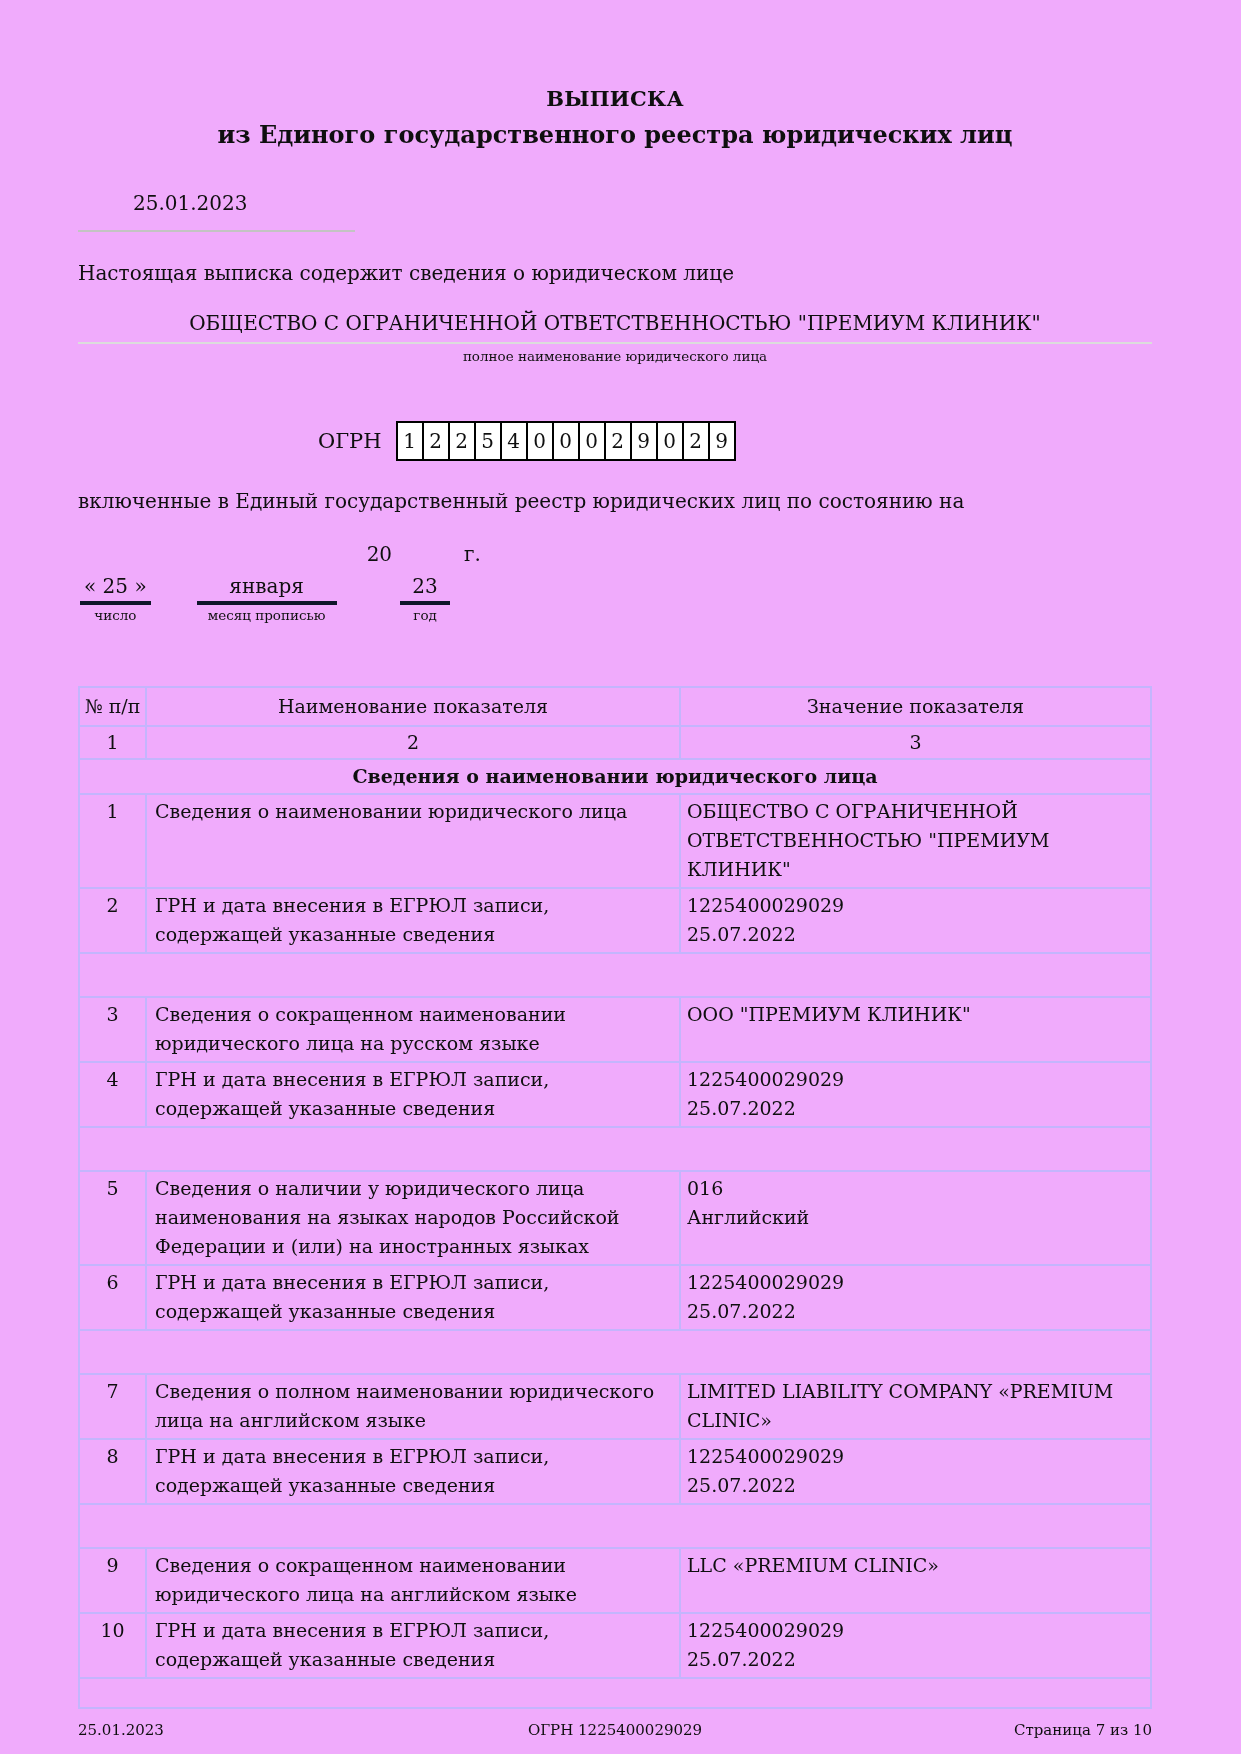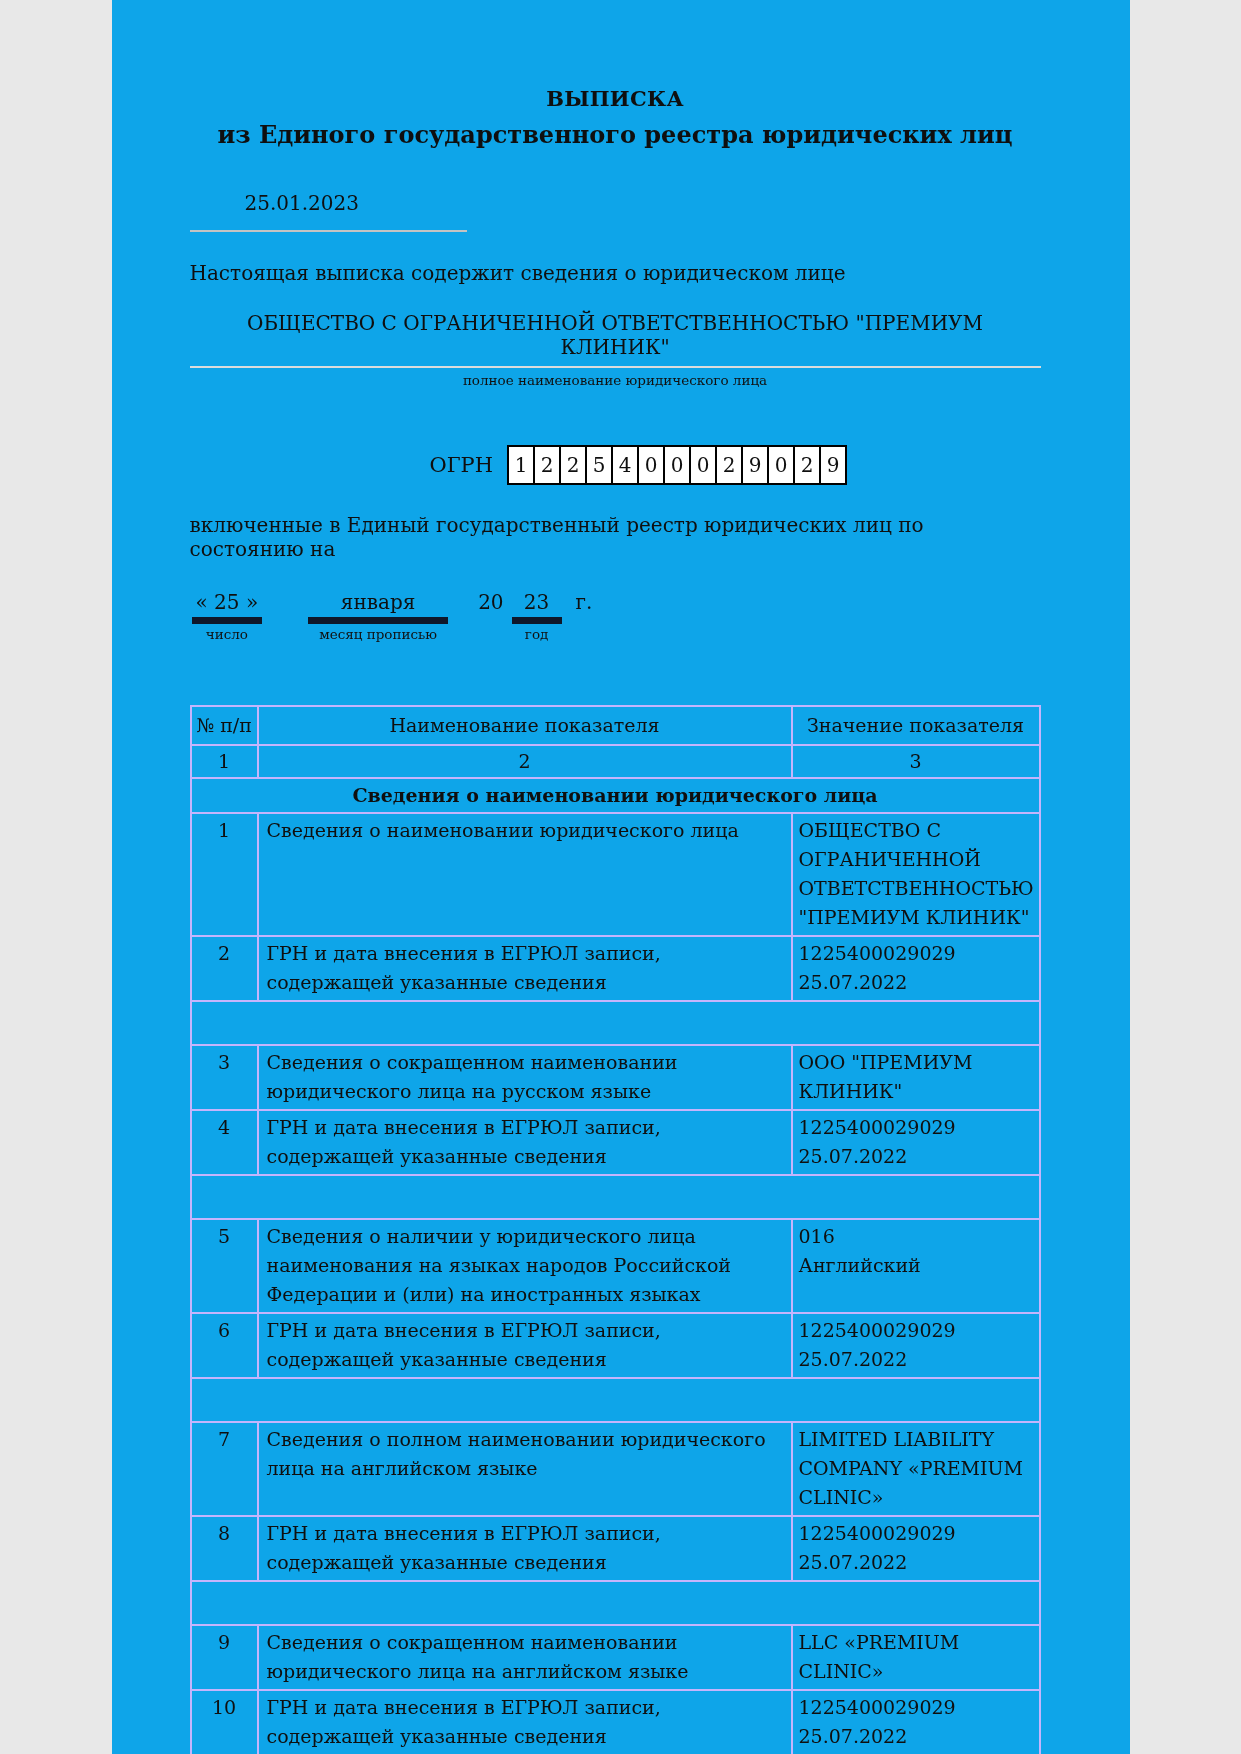--- a/index.html
+++ b/index.html
@@ -1,20 +1,20 @@
 <!DOCTYPE html>
 <html lang="ru"><head>
 <meta charset="utf-8">
 <style>
   html,body { margin:0; padding:0; background:#e8e8e8; }
   .page {
     position:relative;
-    width:1018px; height:1754px;
+    width:1241px; height:1754px;
     margin:0 auto;
-    background:#0ea5e9;
+    background:#f0abfc;
     box-sizing:border-box;
     padding:86px 89px 0 78px;
     font-family:"DejaVu Serif","Liberation Serif",serif;
     color:#0f0f0f;
     overflow:hidden;
   }
   .doc-title { text-align:center; font-size:21px; font-weight:bold; letter-spacing:0.3px; }
   .doc-subtitle { text-align:center; font-size:24px; font-weight:bold; margin-top:9px; }
 
   .formation { margin-top:42px; }
@@ -38,21 +38,21 @@
     border:2px solid #000; margin-left:-2px;
     display:flex; align-items:center; justify-content:center;
     font-size:20px; background:#fff;
   }
   .ogrn-box:first-child { margin-left:0; }
 
   .included { font-size:20px; margin-top:28px; }
 
   .date-line { margin-top:29px; display:flex; align-items:flex-start; font-size:20px; }
   .du { text-align:center; }
-  .du-top { border-bottom:7px solid #0f172a; padding:0 4px 3px 4px; }
+  .du-top { border-bottom:4px solid #0f172a; padding:0 4px 3px 4px;margin-top:32px; }
   .du-label { margin-top:2px; }
   .du-day { margin-left:2px; min-width:62px; }
   .du-month { margin-left:46px; min-width:140px; }
   .century { margin-left:30px; padding-bottom:3px; }
   .du-year { margin-left:8px; min-width:50px; }
   .year-suffix { margin-left:14px; padding-bottom:3px; }
 
   table.registry { border-collapse:collapse; width:100%; margin-top:63px; font-size:19px; table-layout:fixed; }
   .registry col.c-num { width:67px; }
   .registry col.c-name { width:534px; }

